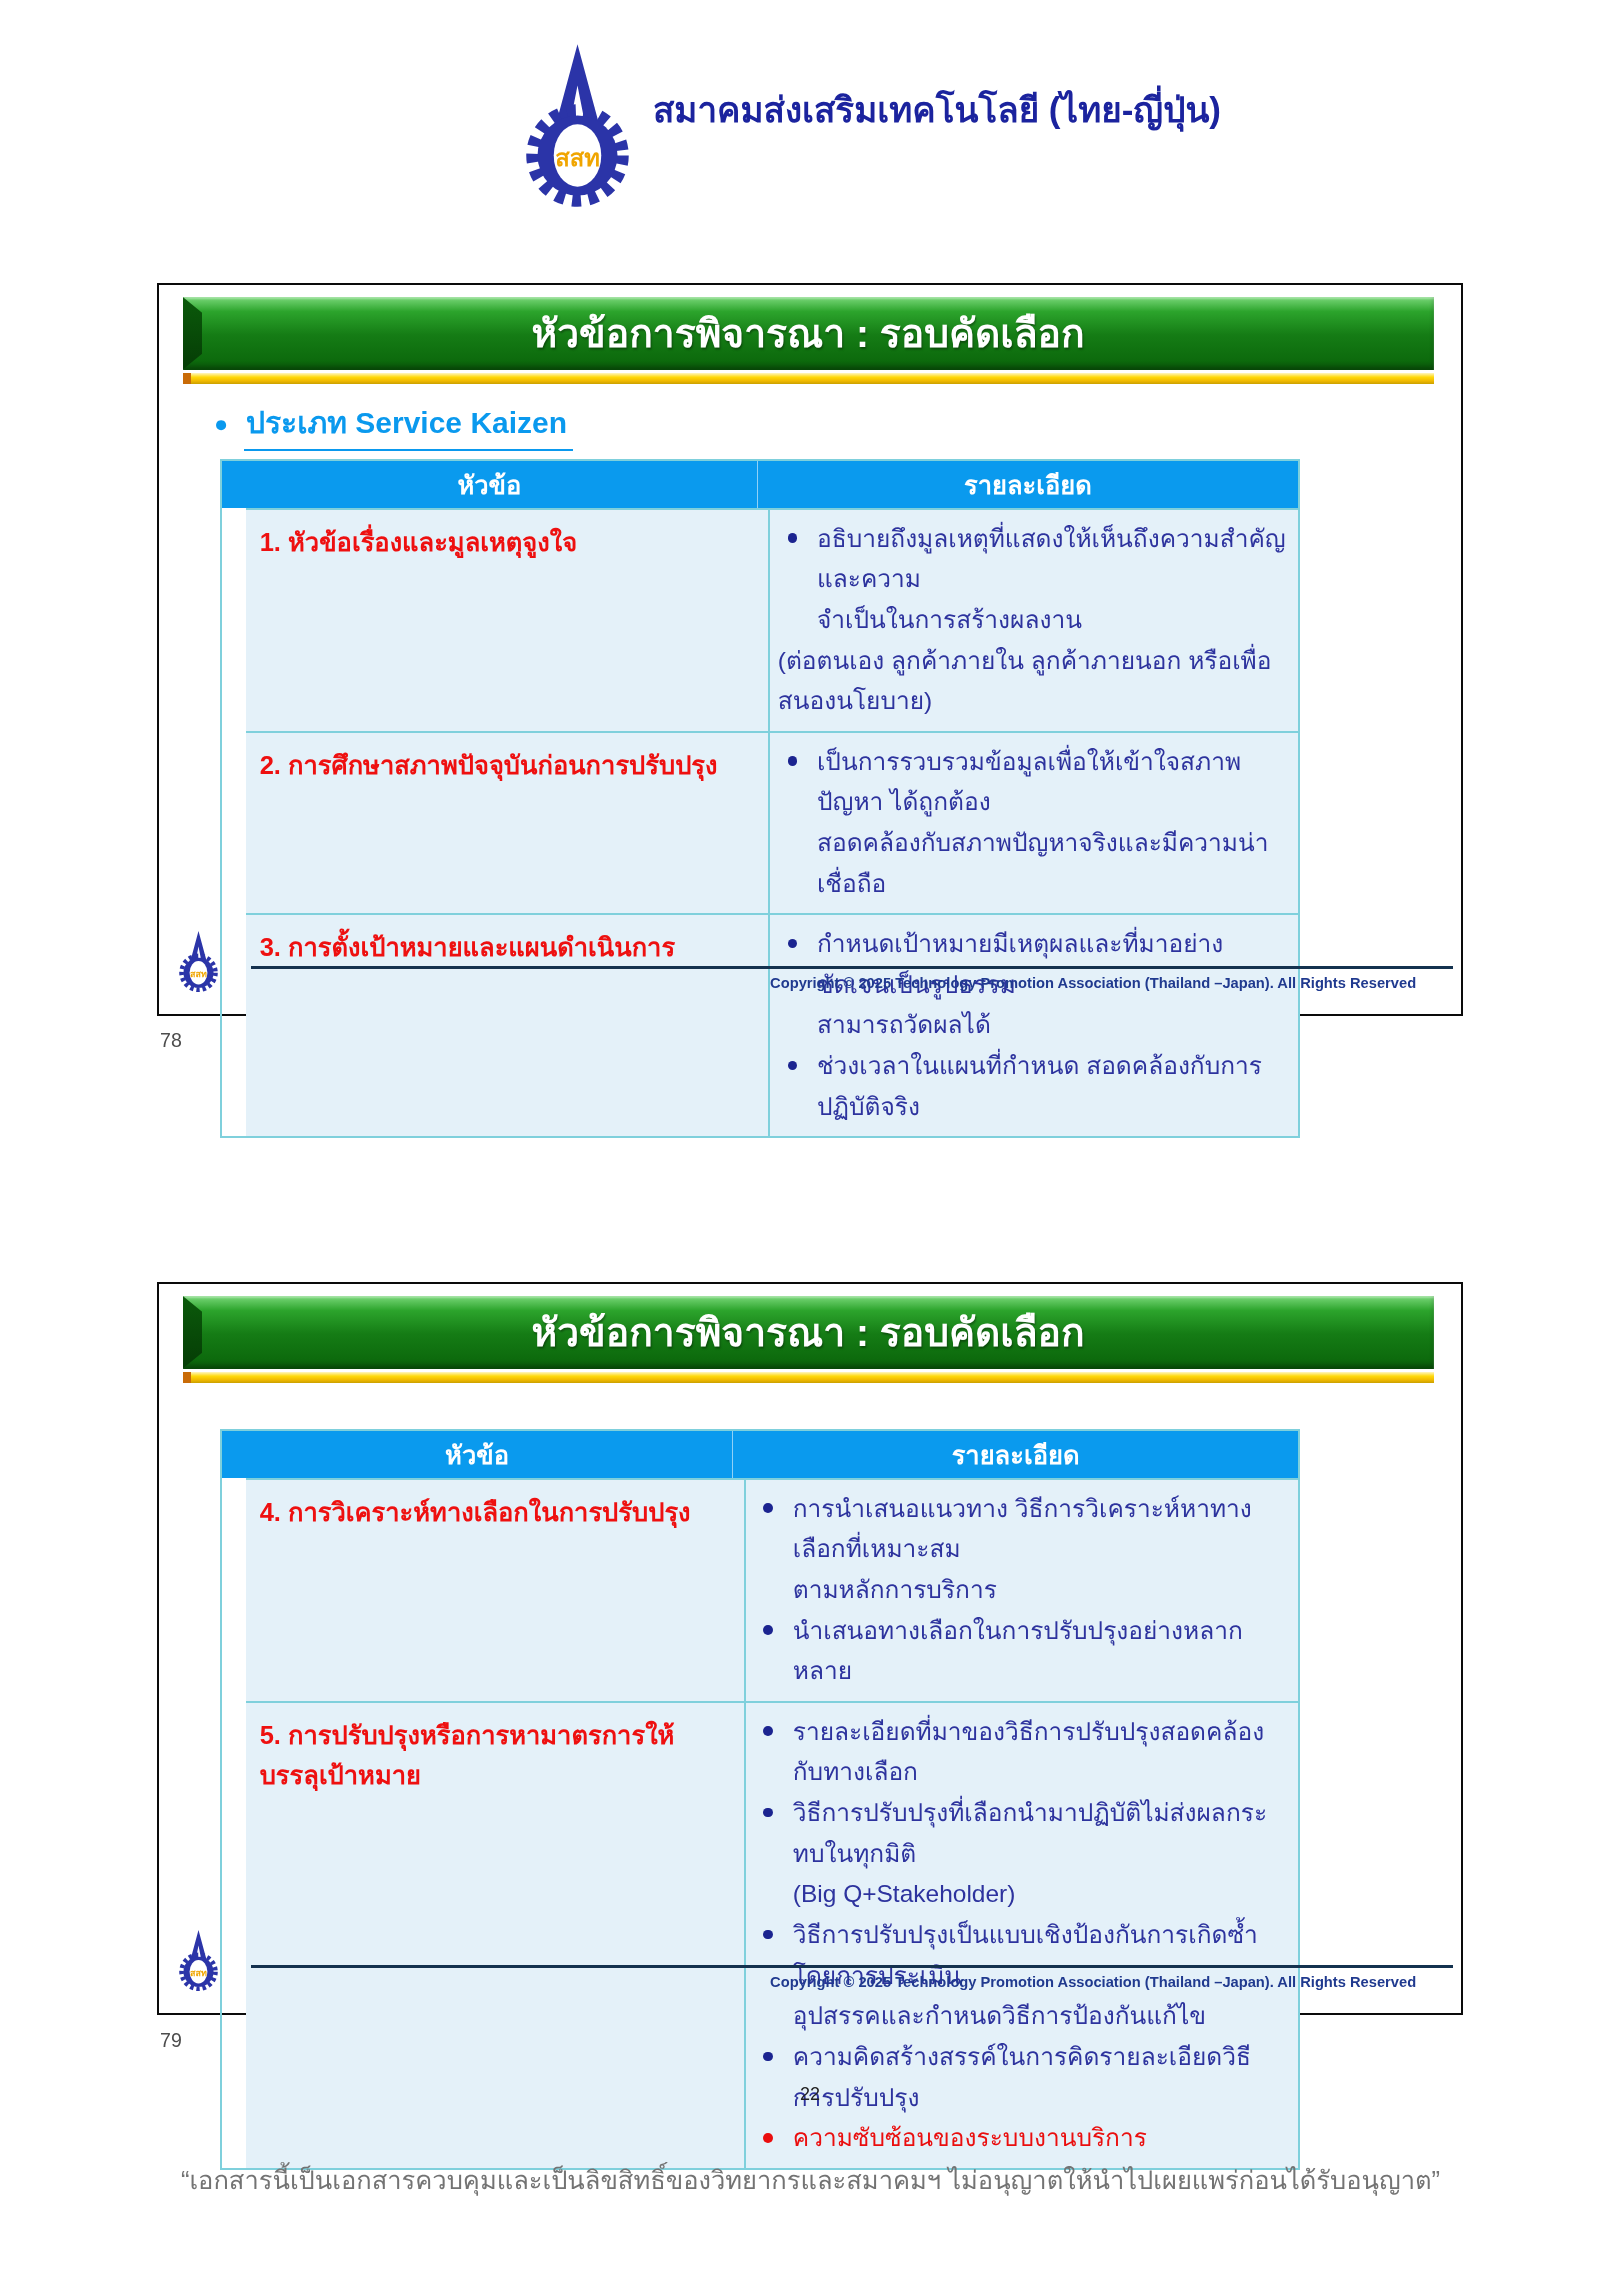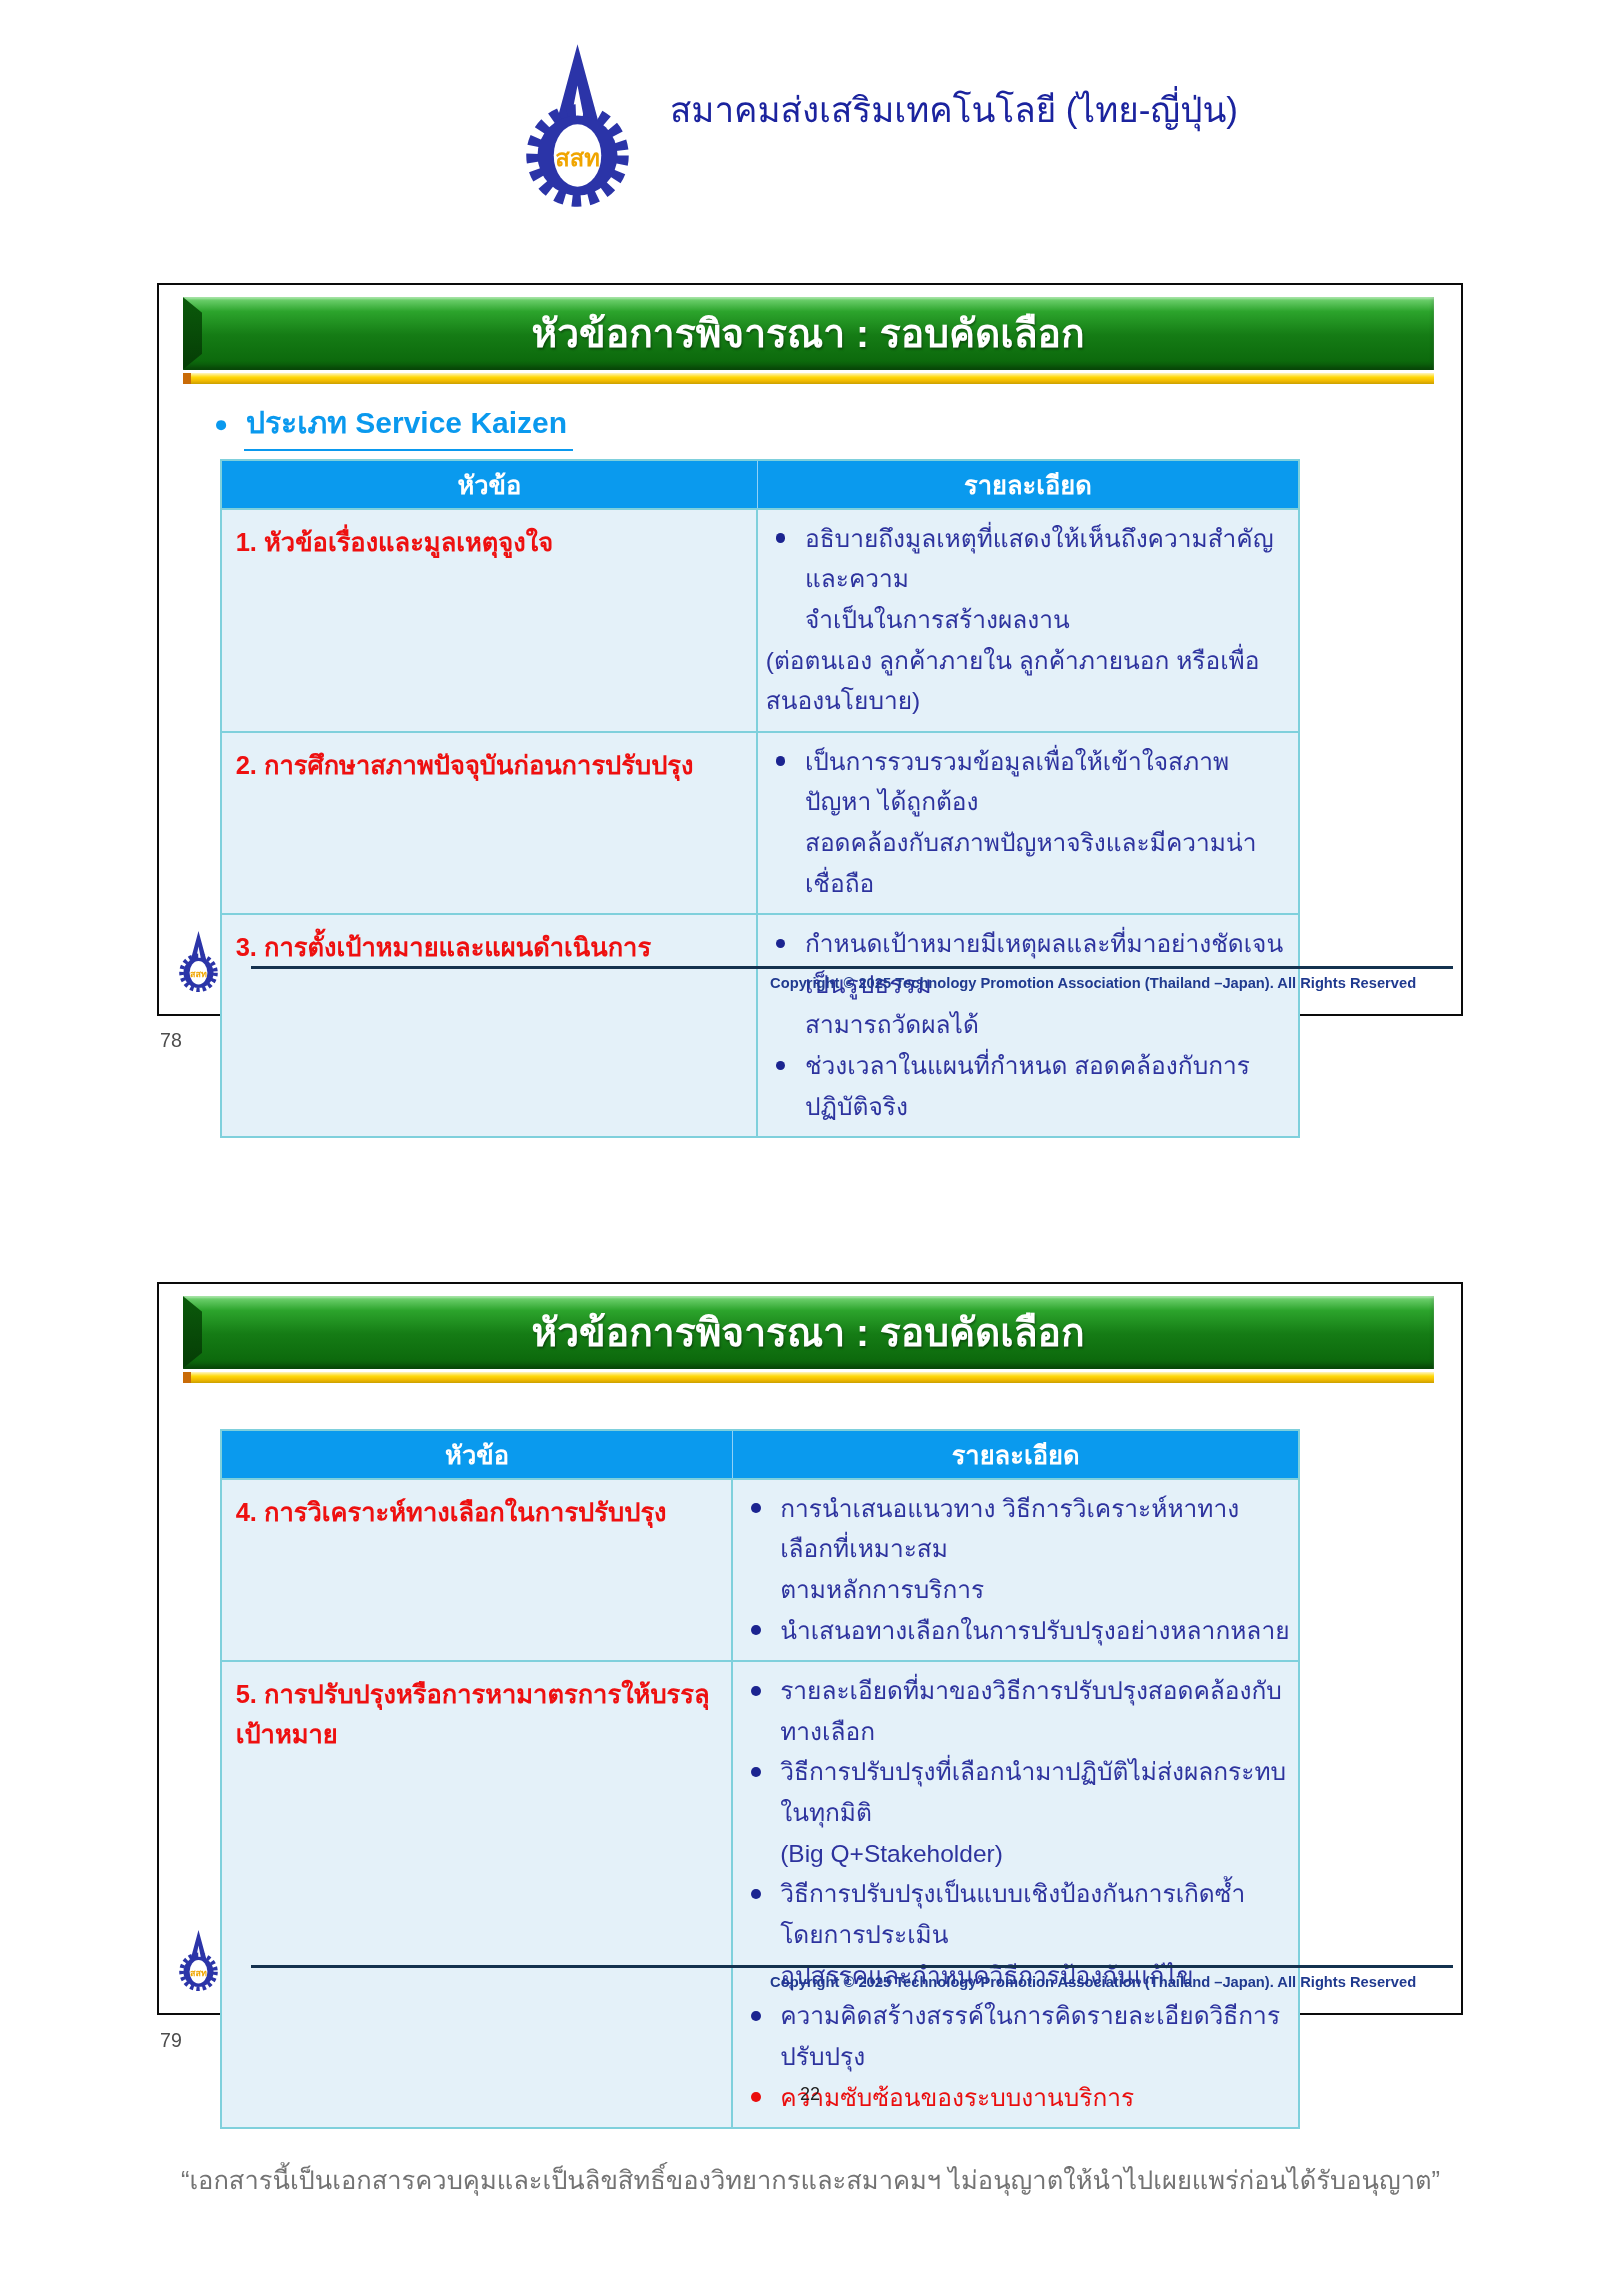--- a/index.html
+++ b/index.html
@@ -3,21 +3,21 @@
 <meta charset="utf-8">
 <style>
   html,body{margin:0;padding:0;background:#ffffff;}
   .sheet{position:relative;width:1621px;height:2293px;background:#fff;overflow:hidden;
          font-family:"Liberation Sans","DejaVu Sans",sans-serif;}
 
   
   .doc-header{position:absolute;left:0;top:0;width:100%;height:225px;}
   .logo-slot svg{display:block;}
   .hdr-logo{position:absolute;left:514px;top:43px;width:127px;height:165px;}
-  .org-name{position:absolute;left:670px;top:82px;font-size:35px;font-weight:normal;color:#1b239e;}
+  .org-name{position:absolute;left:653px;top:82px;font-size:35px;font-weight:bold;color:#1b239e;}
 
   
   .slide{position:absolute;left:157px;width:1306px;height:733px;border:2.9px solid #0a0a0a;
          background:#fff;box-sizing:border-box;}
   #slide78{top:283px;}
   #slide79{top:1282px;}
 
   .title-wrap{position:absolute;left:23.5px;right:27.4px;top:11.8px;}
   .green-bar{position:relative;height:73px;
     background:linear-gradient(180deg,#79d879 0%,#2ca42c 20%,#157c15 52%,#0d6b0d 86%,#0a5e0a 100%);
@@ -37,21 +37,21 @@
   .section-heading{color:#0a99ee;font-size:30px;font-weight:600;
     border-bottom:2.9px solid #0a99ee;padding:0 5.9px 2.9px 2px;}
 
   
   .ktable{position:absolute;left:61px;width:1080px;border:2px solid #7fd0dc;box-sizing:border-box;}
   #slide78 .ktable{top:174px;--lc:49.8%;}
   #slide79 .ktable{top:145px;--lc:47.5%;}
   .thead{display:grid;grid-template-columns:var(--lc) 1fr;height:47px;background:#0a9aee;}
   .thcell{display:flex;align-items:center;justify-content:center;color:#fff;font-size:25.5px;font-weight:bold;}
   .thcell:first-child{border-right:1px solid rgba(255,255,255,.55);}
-  .trow{display:grid;grid-template-columns:var(--lc) 1fr;background:#e4f1f9;border-top:2px solid #7fd0dc;}
+  .trow{display:grid;grid-template-columns:var(--lc) 1fr;background:#e4f1f9;border-top:2px solid #7fd0dc;margin-left:24px;}
   #slide78 .tbody .trow:nth-child(1){min-height:147px;}
   #slide78 .tbody .trow:nth-child(2){min-height:124px;}
   #slide78 .tbody .trow:nth-child(3){min-height:137px;}
   #slide79 .tbody .trow:nth-child(1){min-height:147px;}
   #slide79 .tbody .trow:nth-child(2){min-height:282px;}
   .topic-cell{padding:11.8px 13.7px;color:#ee1010;font-size:25.5px;font-weight:bold;border-right:2px solid #7fd0dc;}
   .detail-cell{padding:8.8px 7.8px 8.8px 5.9px;border-radius:7px;}
   .detail-line{display:flex;align-items:flex-start;}
   .dtext{color:#2d339e;font-size:24.5px;line-height:1.66;white-space:pre-line;}
   .dot{flex:0 0 auto;width:9.8px;height:9.8px;border-radius:50%;background:#1b2490;margin:14.7px 19.6px 0 11.8px;}

